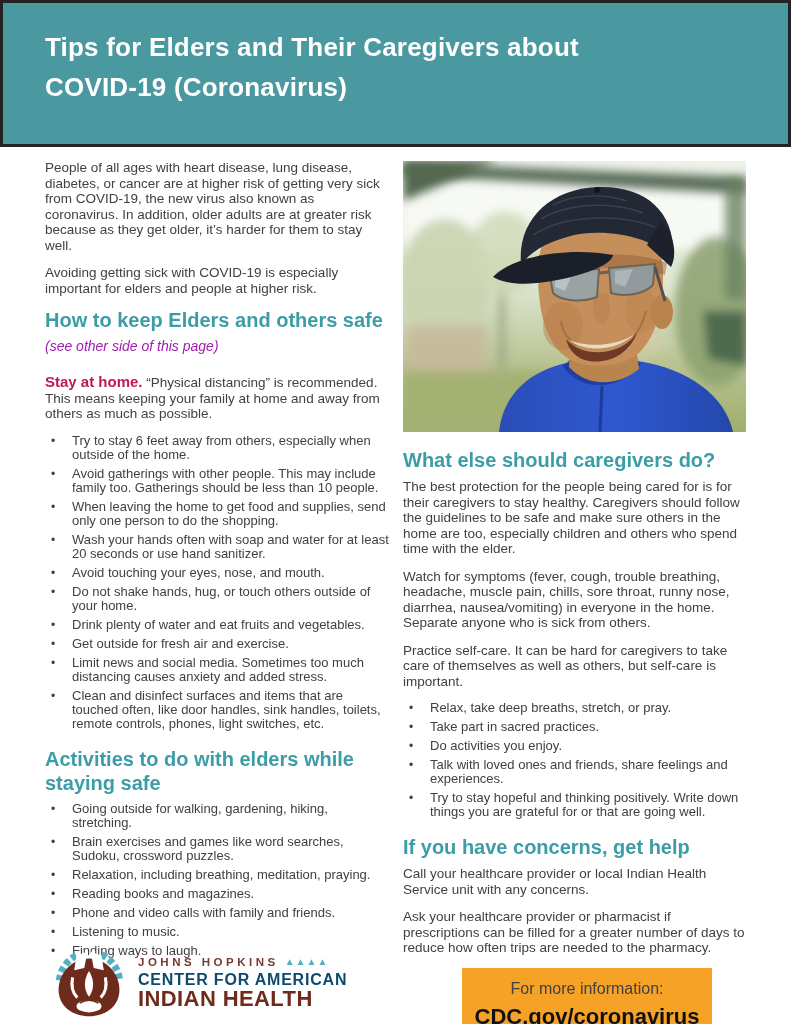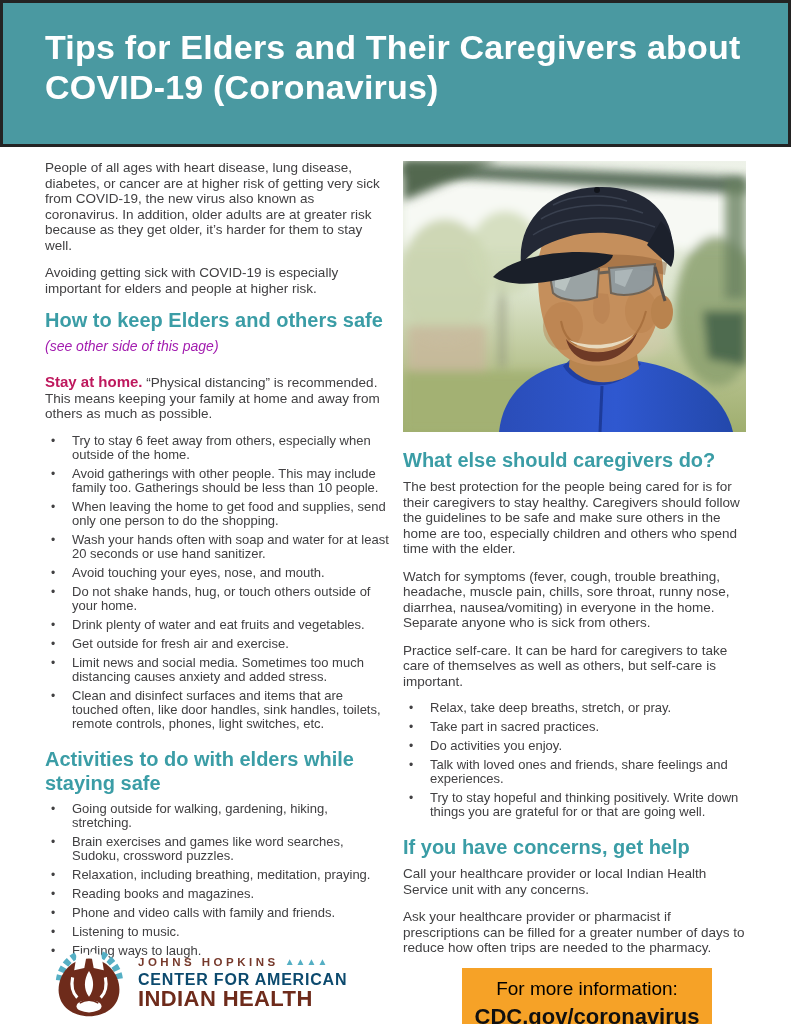--- a/index.html
+++ b/index.html
@@ -8,21 +8,21 @@
     position:relative; width:791px; height:1024px; background:#fff;
     font-family:"Liberation Sans", sans-serif; color:#414042; overflow:hidden;
     margin:0 auto;
   }
   
   .banner {
     position:absolute; top:0; left:0; width:791px; height:147px;
     background:#4A99A1; border:3px solid #232323;
   }
   .banner h1 {
-    margin:24px 0 0 42px; font-size:34px; line-height:40px;
+    margin:24px 0 0 42px; font-size:26px; line-height:40px;
     font-weight:bold; color:#ffffff; letter-spacing:0.2px;
   }
   
   .col { position:absolute; top:160px; }
   .col-left  { left:45px;  width:344px; }
   .col-right { left:403px; width:343px; top:161px; }
 
   p.body { font-size:13.5px; line-height:15.5px; margin-bottom:12px; color:#414042; }
   h2.sect {
     font-size:20px; line-height:24px; color:#3B9DA6; font-weight:bold;
@@ -42,21 +42,21 @@
   }
 
   
   .photo { width:343px; height:271px; margin-bottom:16px; overflow:hidden; }
 
   
   .info-box {
     margin:6px 0 0 59px; width:250px; background:#F6A227;
     text-align:center; padding:9px 6px 11px 6px;
   }
-  .info-line1 { font-size:19px; line-height:24px; color:#000000; }
+  .info-line1 { font-size:16px; line-height:24px; color:#404040; }
   .info-line2 { font-size:22px; line-height:27px; font-weight:bold; color:#101010; margin-top:2px; }
 
   
   .logo { position:absolute; left:50px; top:946px; display:flex; align-items:center; }
   .logo-text { margin-left:10px; }
   .logo-line1 { display:flex; align-items:center; color:#76392B; font-size:11.5px;
                 font-weight:bold; letter-spacing:3.5px; }
   .logo-tri { color:#55AFC4; font-size:10px; letter-spacing:1px; margin-left:6px; }
   .logo-line2 { color:#0c4a6e; font-weight:bold; font-size:16px; letter-spacing:0.8px; margin-top:3px; line-height:17px; }
   .logo-line3 { color:#6E2B1B; font-weight:bold; font-size:22px; letter-spacing:0.4px; line-height:21px; }

